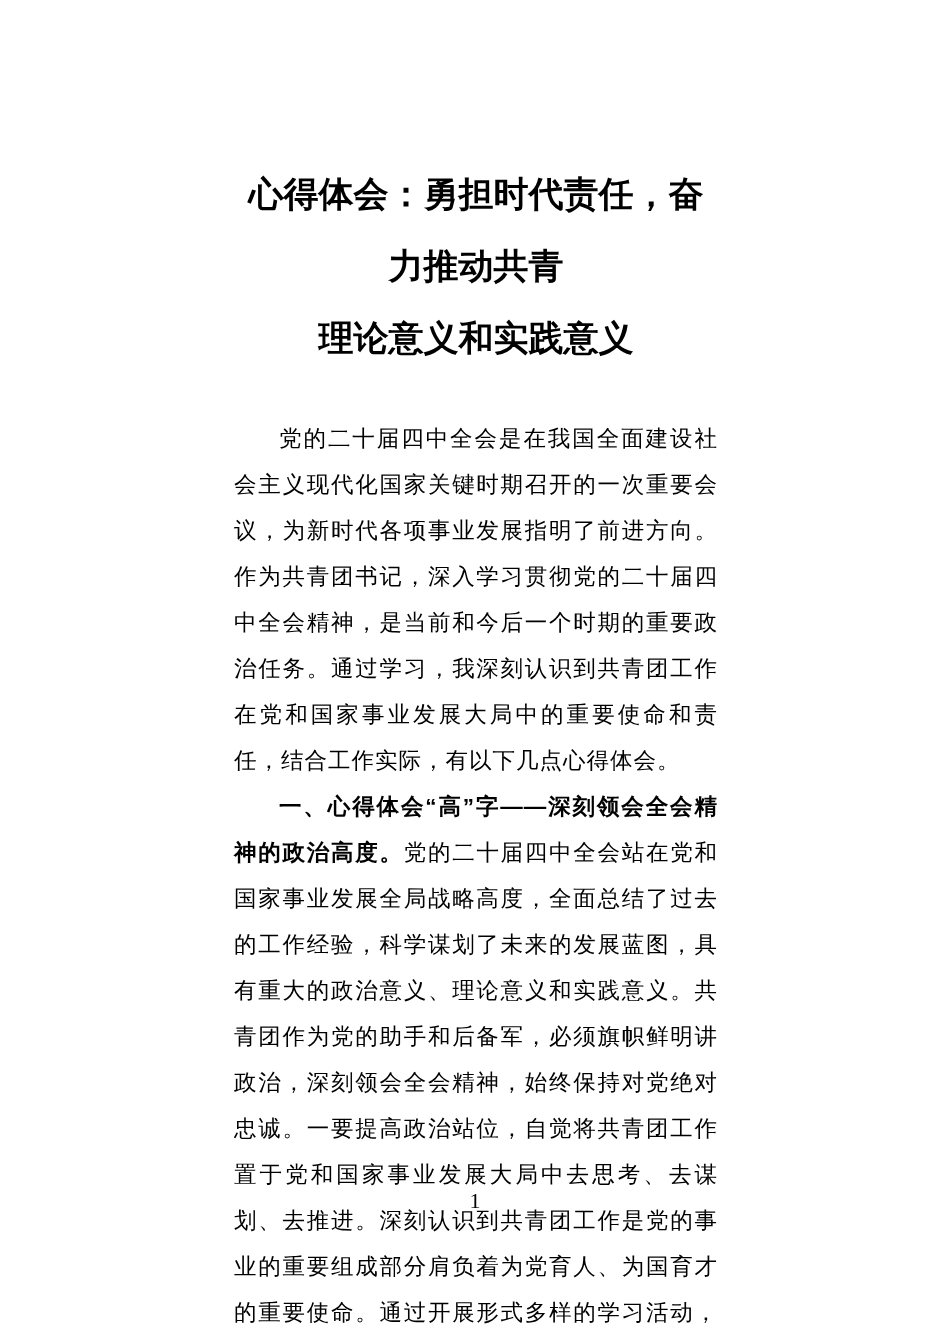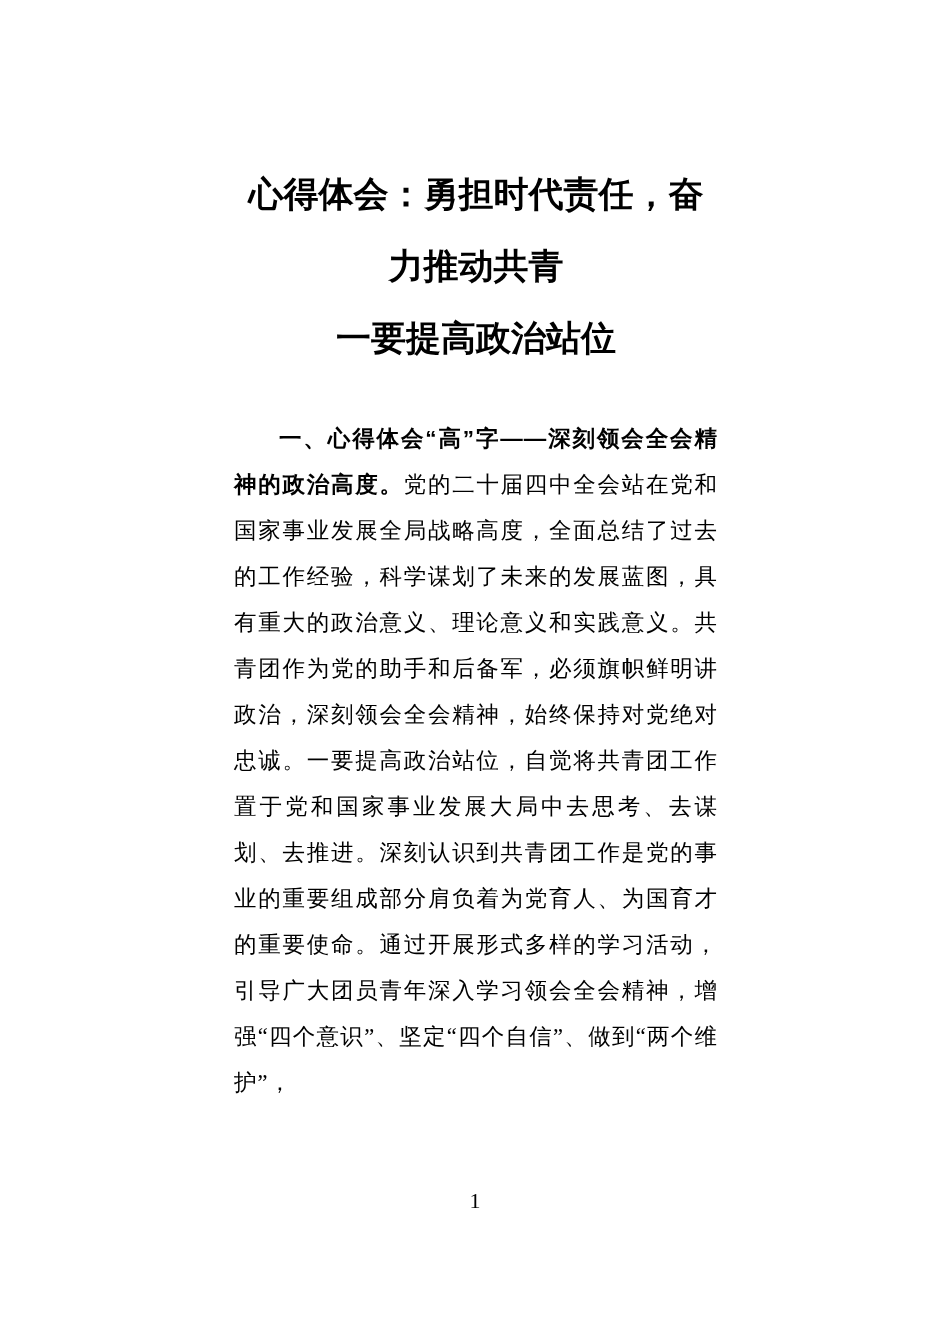--- a/index.html
+++ b/index.html
@@ -54,22 +54,23 @@
   }
 </style>
 </head>
 <body>
 
 <div class="page">
   <div class="content">
 
     <h1 class="doc-title">
       <span class="title-line">心得体会：勇担时代责任，奋力推动共青</span>
-      <span class="title-line">一要提高政治站位</span>
+      <span class="title-line">理论意义和实践意义</span>
     </h1>
 
+    <p class="para"><span>党的二十届四中全会是在我国全面建设社会主义现代化国家关键时期召开的一次重要会议，为新时代各项事业发展指明了前进方向。作为共青团书记，深入学习贯彻党的二十届四中全会精神，是当前和今后一个时期的重要政治任务。通过学习，我深刻认识到共青团工作在党和国家事业发展大局中的重要使命和责任，结合工作实际，有以下几点心得体会。</span></p>
 
     <p class="para"><span class="lead-bold">一、心得体会“高”字——深刻领会全会精神的政治高度。</span><span>党的二十届四中全会站在党和国家事业发展全局战略高度，全面总结了过去的工作经验，科学谋划了未来的发展蓝图，具有重大的政治意义、理论意义和实践意义。共青团作为党的助手和后备军，必须旗帜鲜明讲政治，深刻领会全会精神，始终保持对党绝对忠诚。一要提高政治站位，自觉将共青团工作置于党和国家事业发展大局中去思考、去谋划、去推进。深刻认识到共青团工作是党的事业的重要组成部分肩负着为党育人、为国育才的重要使命。通过开展形式多样的学习活动，引导广大团员青年深入学习领会全会精神，增强“四个意识”、坚定“四个自信”、做到“两个维护”，</span></p>
 
   </div>
 
   <div class="page-number">1</div>
 </div>
 
 </body></html>

